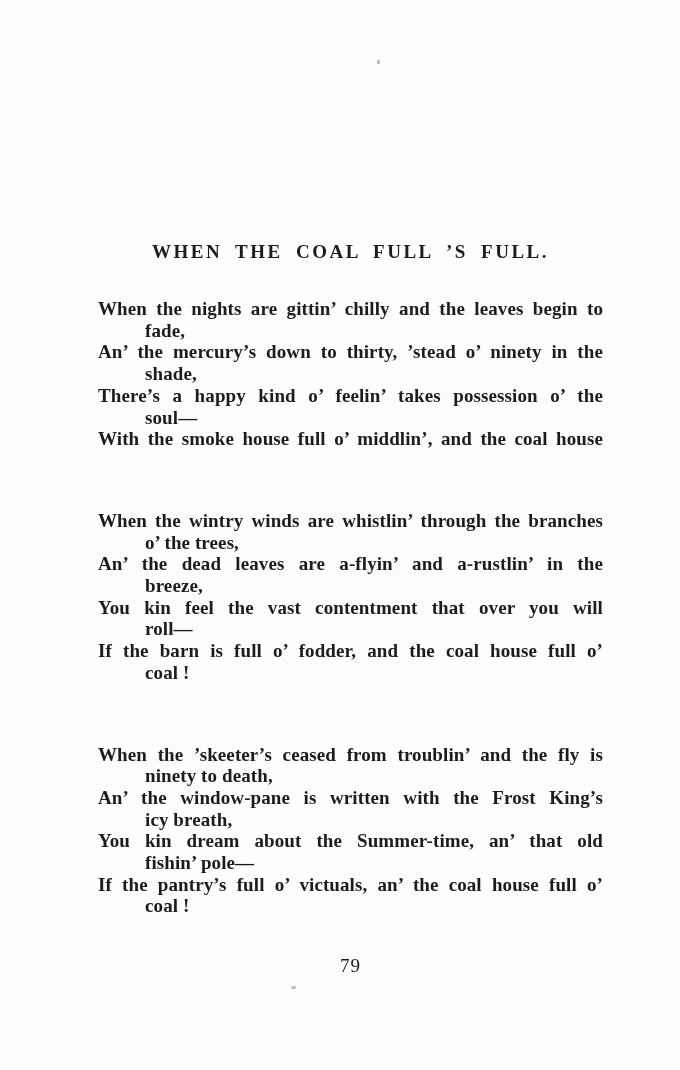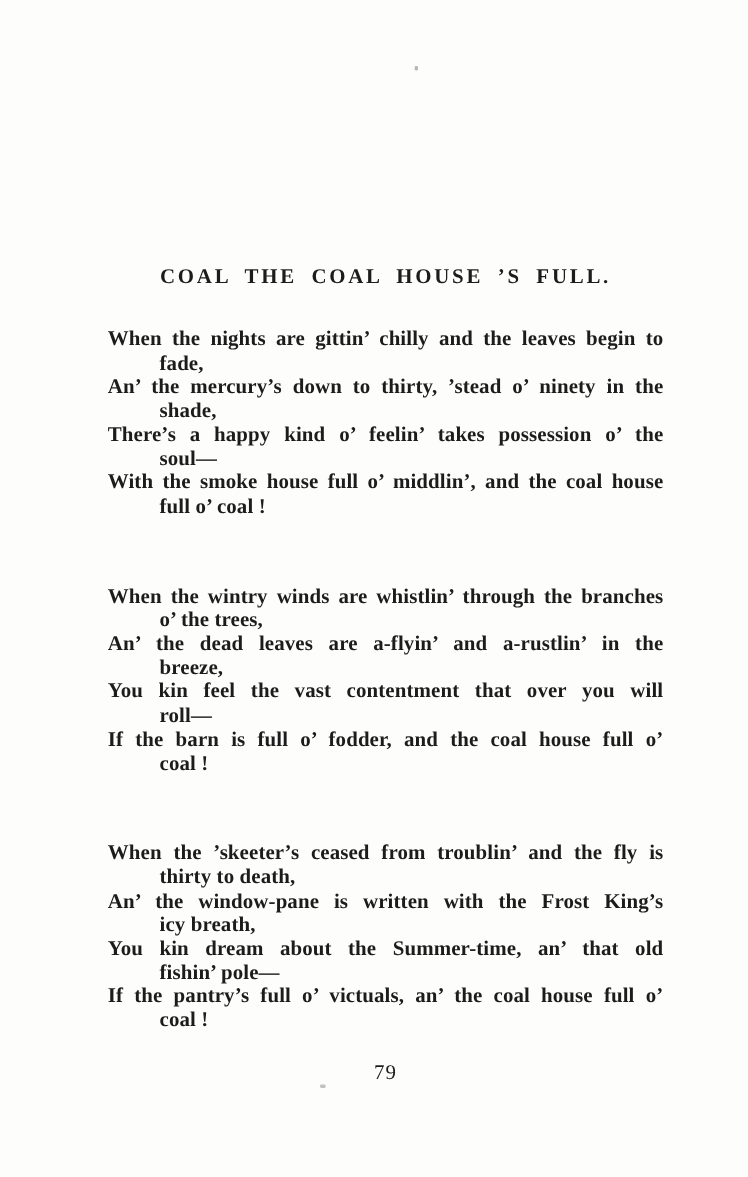--- a/index.html
+++ b/index.html
@@ -38,65 +38,64 @@
     text-align-last: justify;
     letter-spacing: 0.1px;
     font-weight: bold;
   }
   .line.cont {
     text-align: right;
     text-align-last: left;
     margin-left: 47px;
   }
   .folio {
-    margin-top: 26px;
+    margin-top: 38px;
     font-size: 19px;
     line-height: 22px;
     text-align: center;
     letter-spacing: 1px;
   }
   .speck {
     position: absolute;
     background: #9a9a9a;
     border-radius: 1px;
   }
   .speck-top { left: 377px; top: 60px; width: 3px; height: 4px; opacity: .7; }
   .speck-bottom { left: 291px; top: 986px; width: 5px; height: 3px; opacity: .6; }
 </style>
 </head>
 <body>
 
 <div class="page">
   <div class="speck speck-top"></div>
   <div class="content">
-    <div class="poem-title">COAL THE COAL HOUSE ’S FULL.</div>
+    <div class="poem-title">WHEN THE COAL FULL ’S FULL.</div>
     <div class="stanzas">
         <div class="stanza">
           <div class="line">When the nights are gittin’ chilly and the leaves begin to</div>
           <div class="line cont">fade,</div>
           <div class="line">An’ the mercury’s down to thirty, ’stead o’ ninety in the</div>
           <div class="line cont">shade,</div>
           <div class="line">There’s a happy kind o’ feelin’ takes possession o’ the</div>
           <div class="line cont">soul—</div>
           <div class="line">With the smoke house full o’ middlin’, and the coal house</div>
-          <div class="line cont">full o’ coal !</div>
         </div>
         <div class="stanza">
           <div class="line">When the wintry winds are whistlin’ through the branches</div>
           <div class="line cont">o’ the trees,</div>
           <div class="line">An’ the dead leaves are a-flyin’ and a-rustlin’ in the</div>
           <div class="line cont">breeze,</div>
           <div class="line">You kin feel the vast contentment that over you will</div>
           <div class="line cont">roll—</div>
           <div class="line">If the barn is full o’ fodder, and the coal house full o’</div>
           <div class="line cont">coal !</div>
         </div>
         <div class="stanza">
           <div class="line">When the ’skeeter’s ceased from troublin’ and the fly is</div>
-          <div class="line cont">thirty to death,</div>
+          <div class="line cont">ninety to death,</div>
           <div class="line">An’ the window-pane is written with the Frost King’s</div>
           <div class="line cont">icy breath,</div>
           <div class="line">You kin dream about the Summer-time, an’ that old</div>
           <div class="line cont">fishin’ pole—</div>
           <div class="line">If the pantry’s full o’ victuals, an’ the coal house full o’</div>
           <div class="line cont">coal !</div>
         </div>
       </div>
     <div class="folio">79</div>
   </div>

